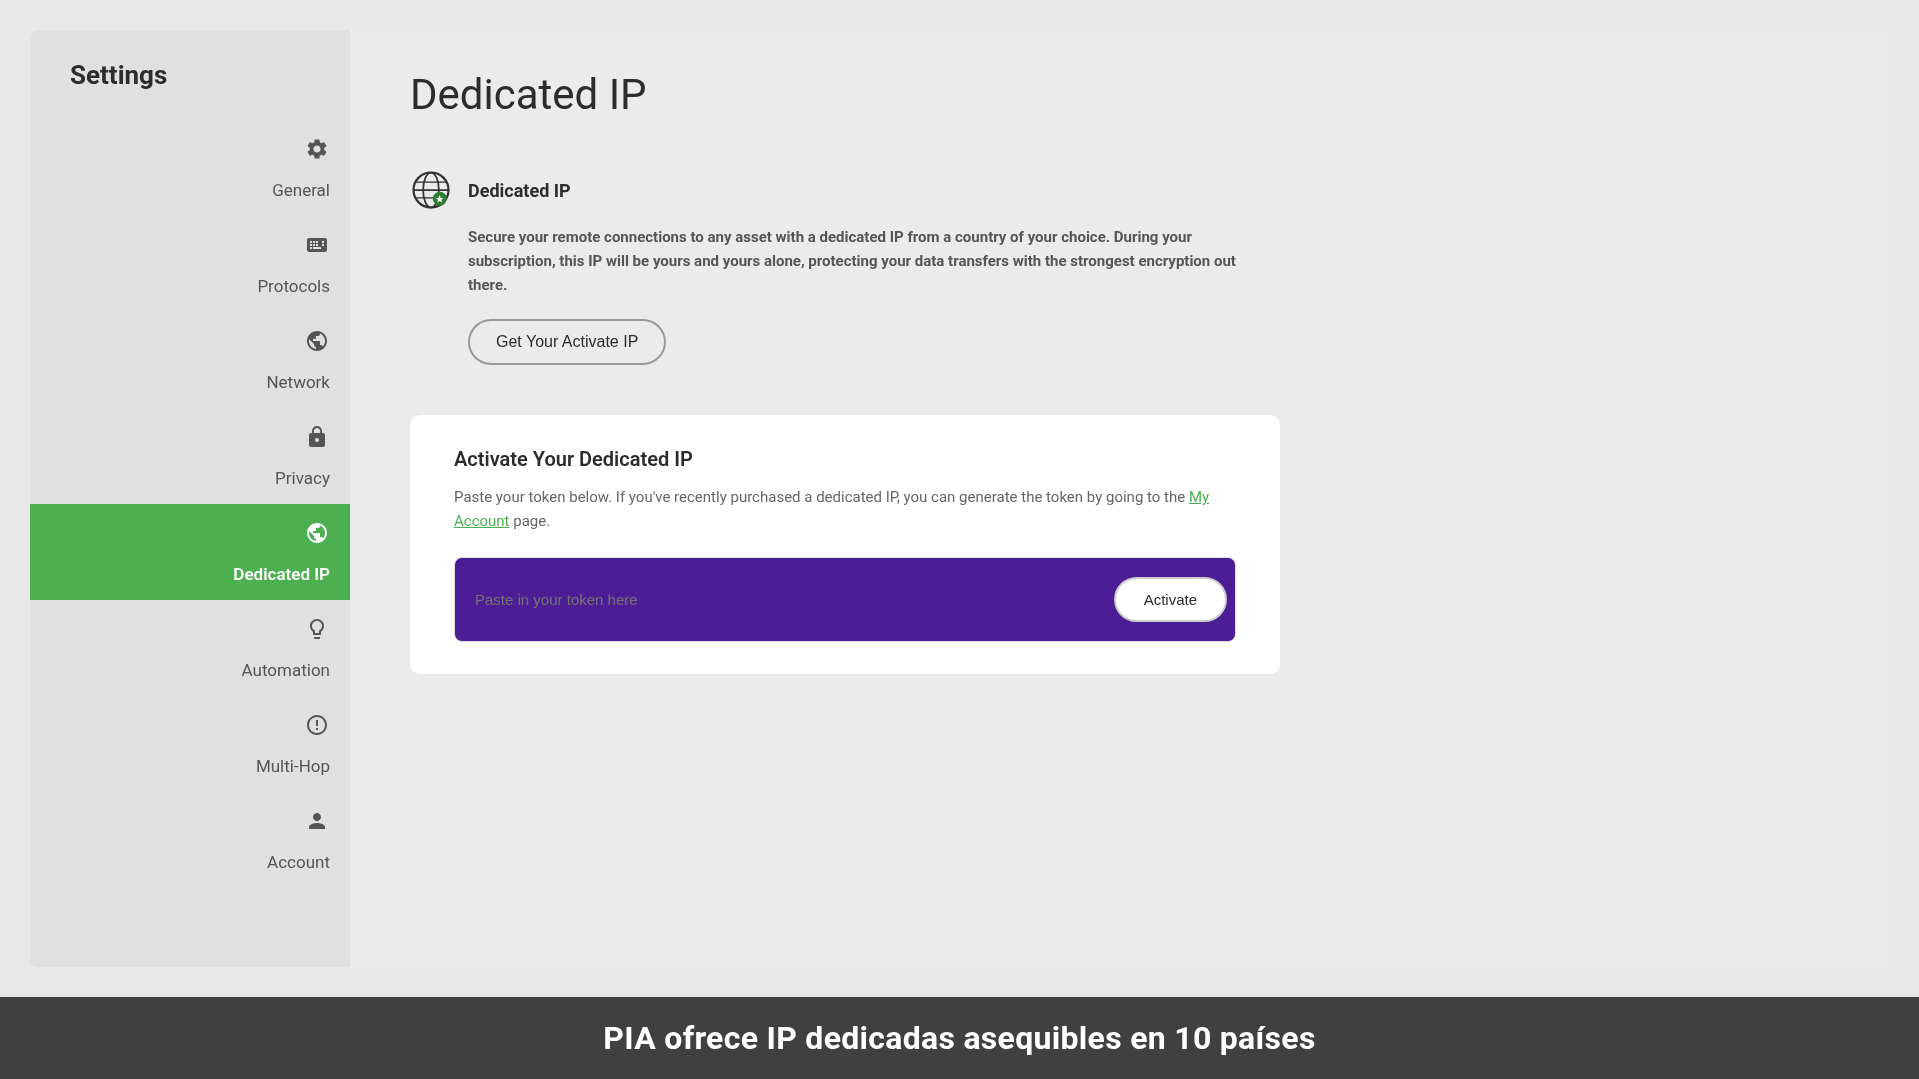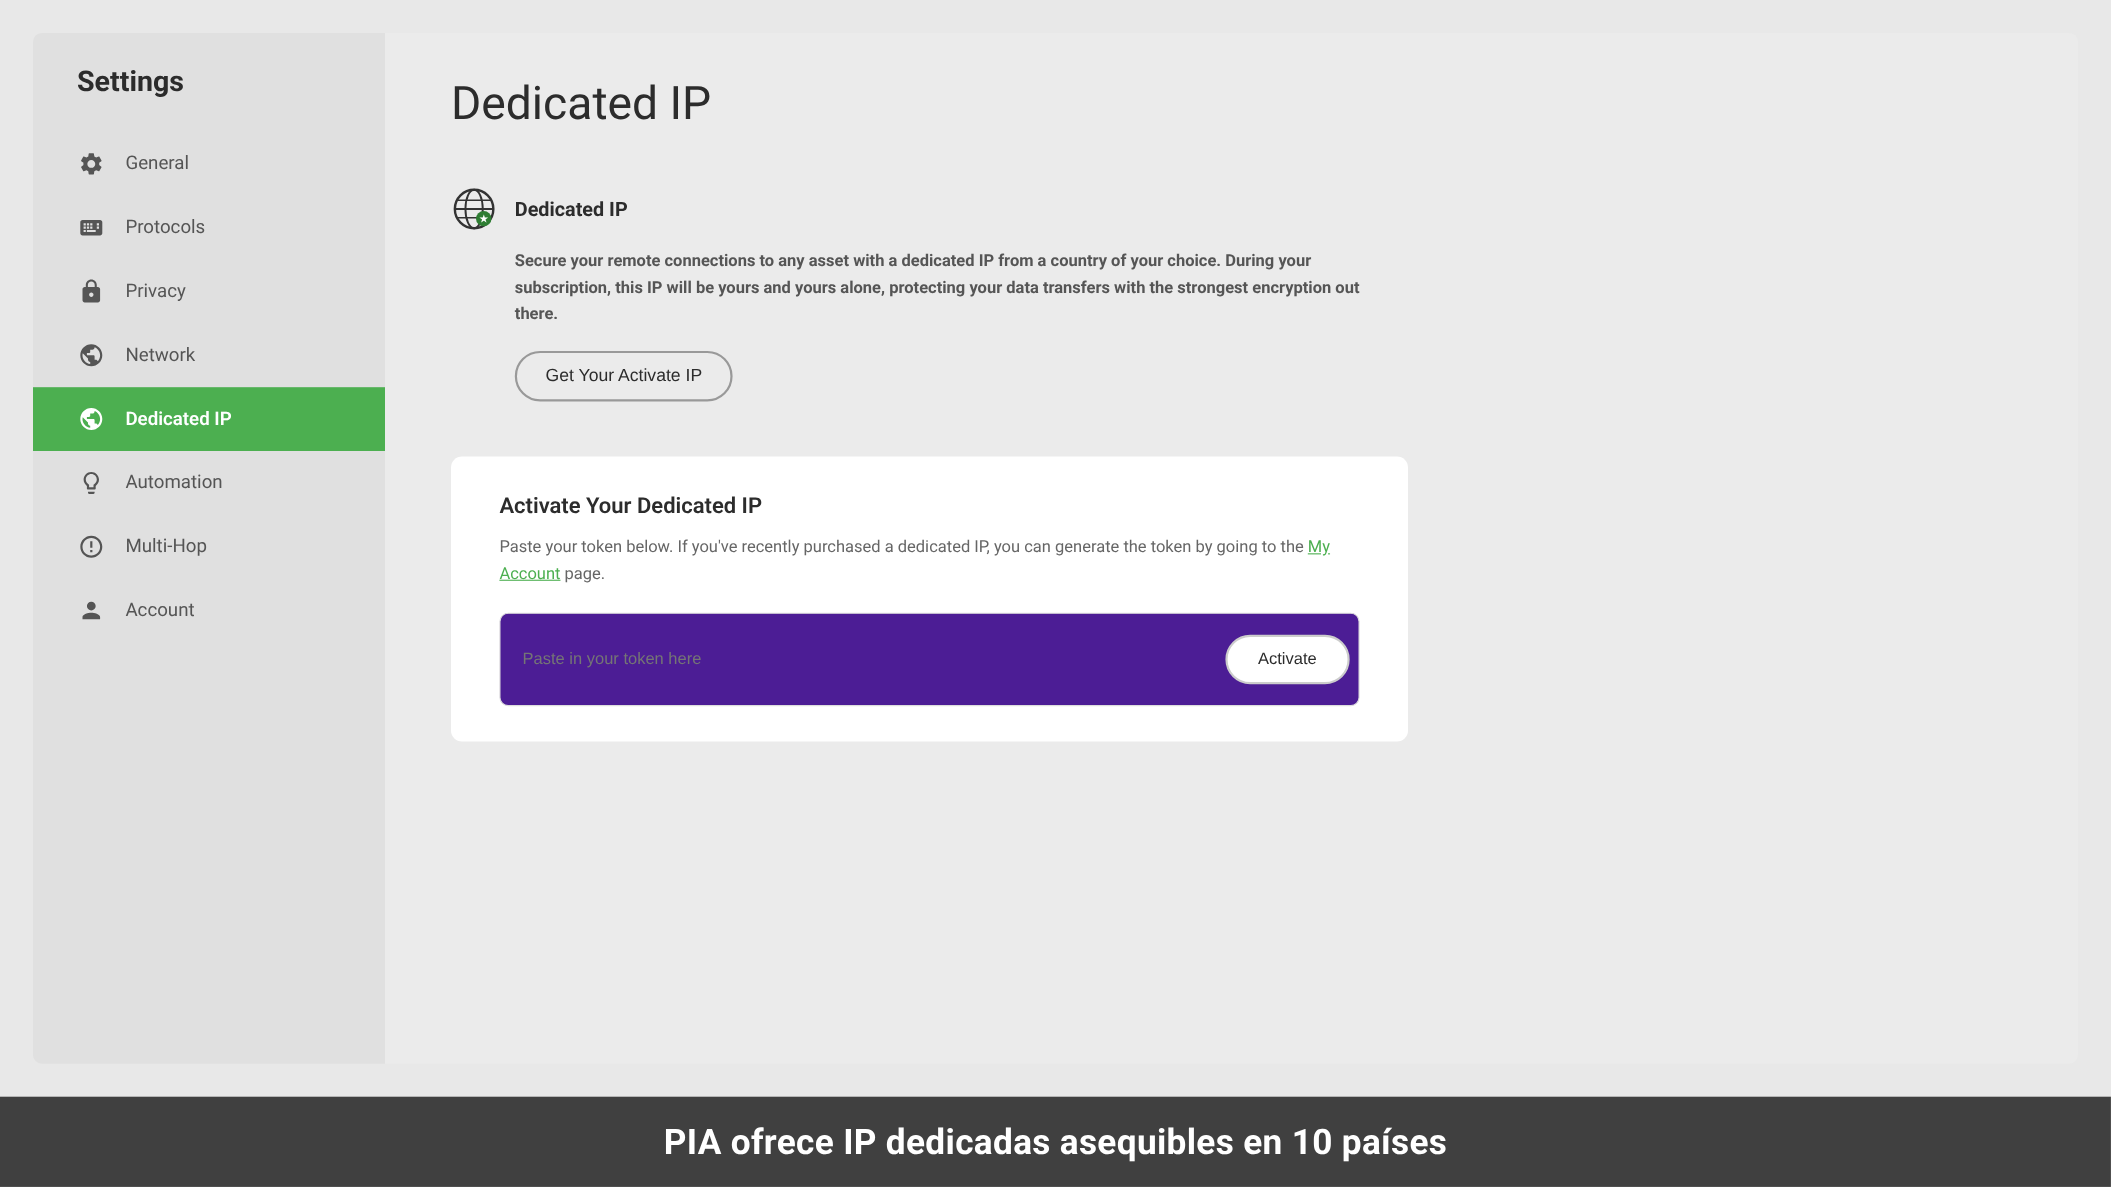--- a/index.html
+++ b/index.html
@@ -28,29 +28,30 @@
       flex-shrink: 0;
     }
     .sidebar-title {
       font-size: 26px;
       font-weight: 700;
       color: #2c2c2c;
       padding: 0 30px 30px 40px;
     }
     .sidebar-item {
       display: flex;
-      align-items: center;
+      align-items: flex-end;
       gap: 18px;
       padding: 16px 20px 16px 40px;
       cursor: pointer;
       color: #555;
       font-size: 17px;
       font-weight: 400;
       border-radius: 0;
       transition: background 0.1s;
+      flex-direction: column;
     }
     .sidebar-item.active {
       background: #4caf50;
       color: #fff;
       font-weight: 600;
     }
     .sidebar-item .icon {
       width: 26px;
       height: 26px;
       display: flex;
@@ -211,33 +212,33 @@
         <svg viewBox="0 0 24 24" xmlns="http://www.w3.org/2000/svg">
           <path d="M20 5H4c-1.1 0-2 .9-2 2v10c0 1.1.9 2 2 2h16c1.1 0 2-.9 2-2V7c0-1.1-.9-2-2-2zm-9 3h2v2h-2V8zm0 3h2v2h-2v-2zM8 8h2v2H8V8zm0 3h2v2H8v-2zm-1 5H5v-2h2v2zm0-3H5v-2h2v2zm0-3H5V8h2v2zm9 6H8v-2h8v2zm3-3h-2v-2h2v2zm0-3h-2V8h2v2z"></path>
         </svg>
       </span>
       <span>Protocols</span>
     </div>
 
     <div class="sidebar-item">
       <span class="icon">
         <svg viewBox="0 0 24 24" xmlns="http://www.w3.org/2000/svg">
+          <path d="M12 2C6.48 2 2 6.48 2 12s4.48 10 10 10 10-4.48 10-10S17.52 2 12 2zm-1 17.93c-3.95-.49-7-3.85-7-7.93 0-.62.08-1.21.21-1.79L9 15v1c0 1.1.9 2 2 2v1.93zm6.9-2.54c-.26-.81-1-1.39-1.9-1.39h-1v-3c0-.55-.45-1-1-1H8v-2h2c.55 0 1-.45 1-1V7h2c1.1 0 2-.9 2-2v-.41c2.93 1.19 5 4.06 5 7.41 0 2.08-.8 3.97-2.1 5.39z"></path>
+        </svg>
+      </span>
+      <span>Network</span>
+    </div>
+
+    <div class="sidebar-item">
+      <span class="icon">
+        <svg viewBox="0 0 24 24" xmlns="http://www.w3.org/2000/svg">
           <path d="M18 8h-1V6c0-2.76-2.24-5-5-5S7 3.24 7 6v2H6c-1.1 0-2 .9-2 2v10c0 1.1.9 2 2 2h12c1.1 0 2-.9 2-2V10c0-1.1-.9-2-2-2zm-6 9c-1.1 0-2-.9-2-2s.9-2 2-2 2 .9 2 2-.9 2-2 2zm3.1-9H8.9V6c0-1.71 1.39-3.1 3.1-3.1 1.71 0 3.1 1.39 3.1 3.1v2z"></path>
         </svg>
       </span>
       <span>Privacy</span>
-    </div>
-
-    <div class="sidebar-item">
-      <span class="icon">
-        <svg viewBox="0 0 24 24" xmlns="http://www.w3.org/2000/svg">
-          <path d="M12 2C6.48 2 2 6.48 2 12s4.48 10 10 10 10-4.48 10-10S17.52 2 12 2zm-1 17.93c-3.95-.49-7-3.85-7-7.93 0-.62.08-1.21.21-1.79L9 15v1c0 1.1.9 2 2 2v1.93zm6.9-2.54c-.26-.81-1-1.39-1.9-1.39h-1v-3c0-.55-.45-1-1-1H8v-2h2c.55 0 1-.45 1-1V7h2c1.1 0 2-.9 2-2v-.41c2.93 1.19 5 4.06 5 7.41 0 2.08-.8 3.97-2.1 5.39z"></path>
-        </svg>
-      </span>
-      <span>Network</span>
     </div>
 
     <div class="sidebar-item active">
       <span class="icon">
         <svg viewBox="0 0 24 24" xmlns="http://www.w3.org/2000/svg">
           <path d="M12 2C6.48 2 2 6.48 2 12s4.48 10 10 10 10-4.48 10-10S17.52 2 12 2zm-1 17.93c-3.95-.49-7-3.85-7-7.93 0-.62.08-1.21.21-1.79L9 15v1c0 1.1.9 2 2 2v1.93zm6.9-2.54c-.26-.81-1-1.39-1.9-1.39h-1v-3c0-.55-.45-1-1-1H8v-2h2c.55 0 1-.45 1-1V7h2c1.1 0 2-.9 2-2v-.41c2.93 1.19 5 4.06 5 7.41 0 2.08-.8 3.97-2.1 5.39z"></path>
         </svg>
       </span>
       <span>Dedicated IP</span>
     </div>

